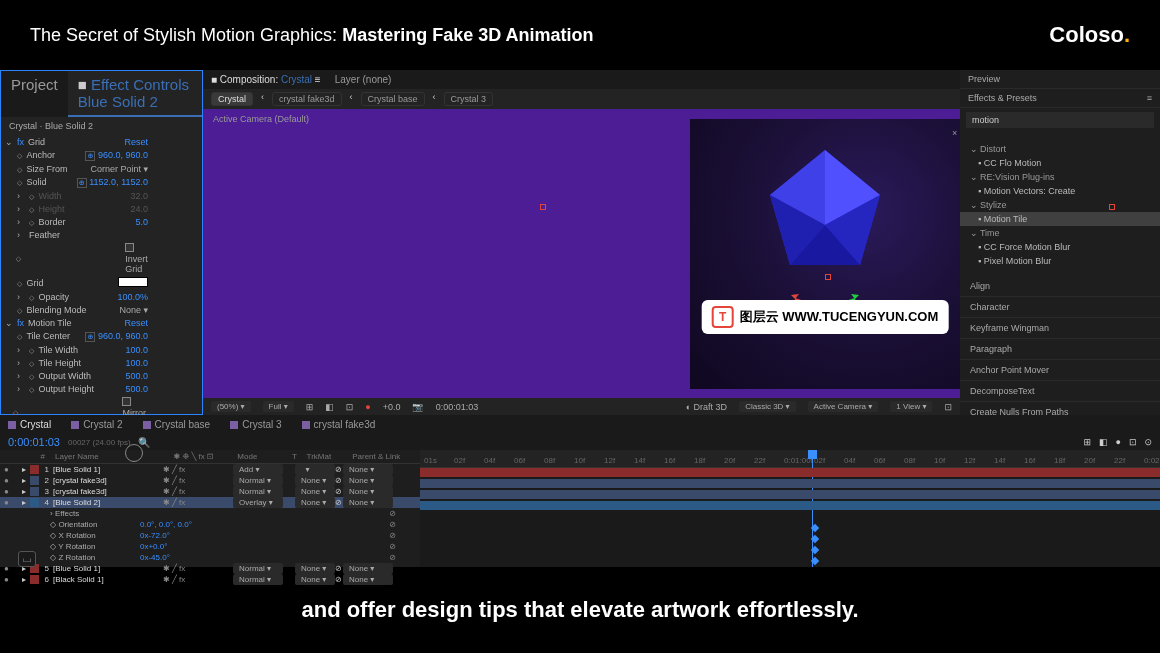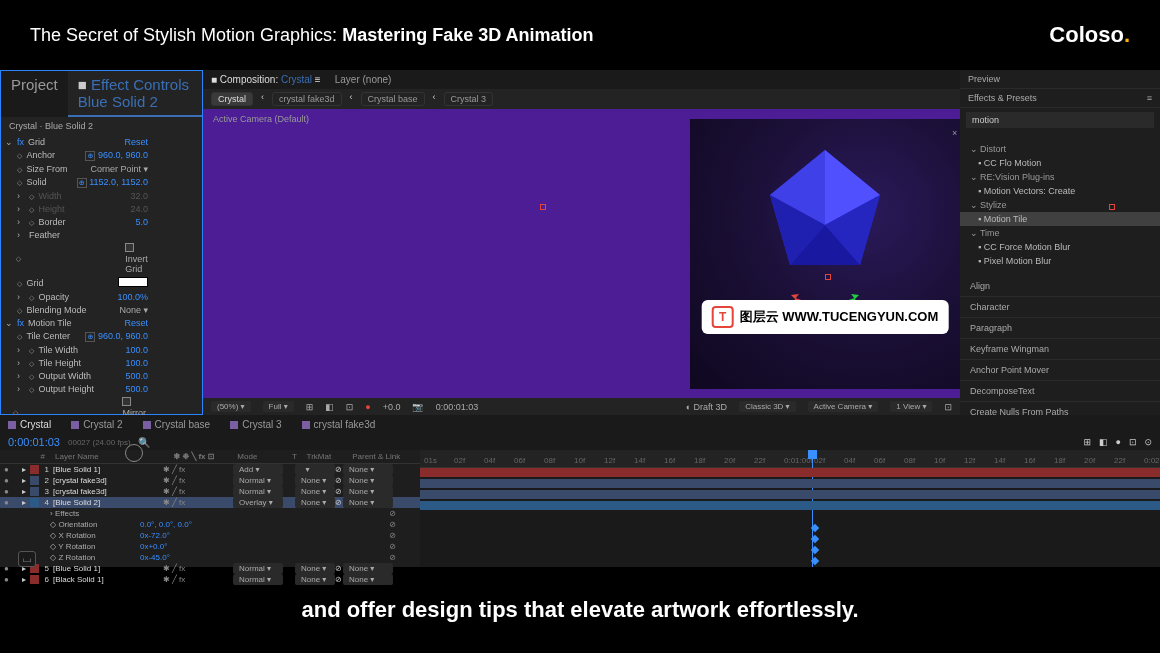--- a/index.html
+++ b/index.html
@@ -62,21 +62,21 @@
   .tl-tab .sq { width: 8px; height: 8px; background: #7a5fa3; }
   .tl-head { display: flex; padding: 2px 8px; align-items: center; gap: 8px; }
   .timecode { color: #3a8fff; font-size: 11px; }
   .fps { color: #666; font-size: 8px; }
   .tl-body { flex: 1; display: flex; min-height: 0; }
   .tl-left { width: 420px; background: #1e1e1e; font-size: 8px; }
   .tl-right { flex: 1; background: #1a1a1a; position: relative; overflow: hidden; }
   .tl-colhead { display: flex; padding: 2px 4px; color: #777; border-bottom: 1px solid #333; }
   .col-idx { width: 16px; }
   .col-name { width: 130px; }
-  .col-sw { width: 70px; font-weight: bold; }
+  .col-sw { width: 70px; }
   .col-mode { width: 60px; }
   .col-trk { width: 50px; }
   .col-par { width: 70px; }
   .layer-row { display: flex; padding: 1px 4px; align-items: center; height: 11px; }
   .eye { width: 10px; color: #888; }
   .label-sq { width: 9px; height: 9px; }
   .layer-name { color: #ddd; width: 110px; overflow: hidden; white-space: nowrap; }
   .layer-prop-row { display: flex; padding: 1px 4px 1px 50px; height: 11px; align-items: center; }
   .lp-label { width: 90px; color: #aaa; }
   .lp-val { color: #3a8fff; }
@@ -332,22 +332,22 @@
           <div class="rp-group">⌄ Stylize</div>
           <div class="rp-item selected">▪ Motion Tile</div>
           <div class="rp-group">⌄ Time</div>
           <div class="rp-item">▪ CC Force Motion Blur</div>
           <div class="rp-item">▪ Pixel Motion Blur</div>
         </div>
       <div style="height:8px"></div>
       <div id="rp-panels">
           <div class="rp-side-item">Align</div>
           <div class="rp-side-item">Character</div>
+          <div class="rp-side-item">Keyframe Wingman</div>
           <div class="rp-side-item">Paragraph</div>
-          <div class="rp-side-item">Keyframe Wingman</div>
           <div class="rp-side-item">Anchor Point Mover</div>
           <div class="rp-side-item">DecomposeText</div>
           <div class="rp-side-item">Create Nulls From Paths</div>
         </div>
     </div>
   </div>
 
   <div class="timeline">
     <div class="tl-tabs" id="tl-tabs">
         <div class="tl-tab" style="color: rgb(221, 221, 221);"><span class="sq"></span> Crystal</div>

